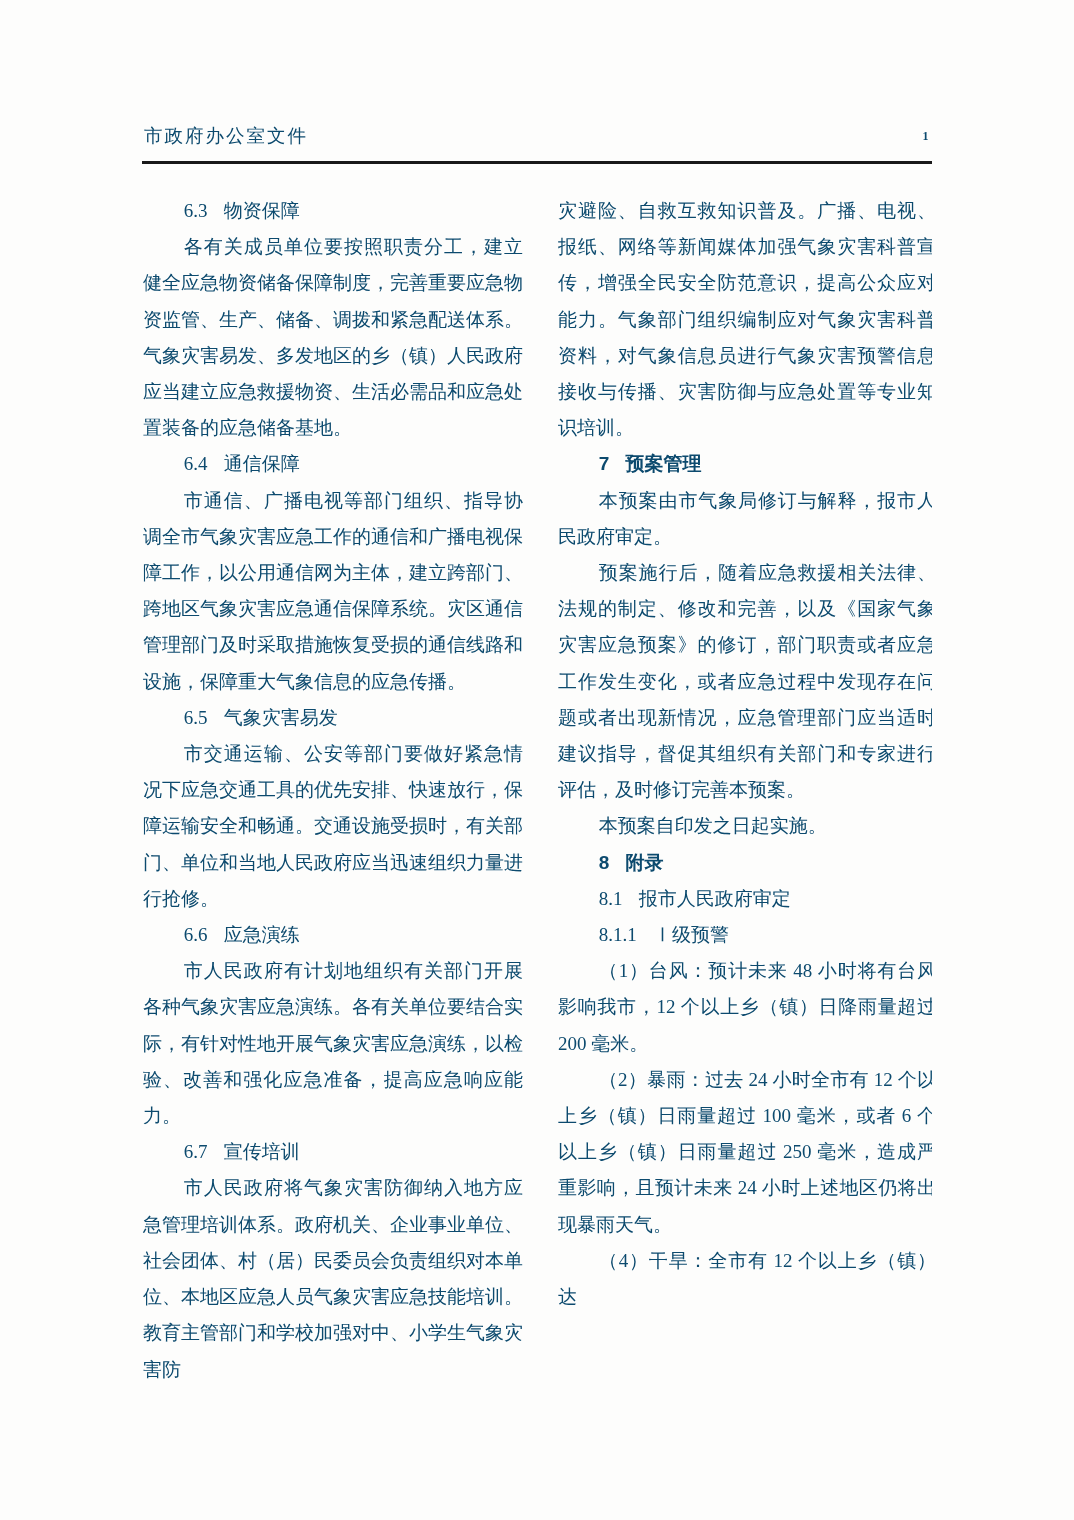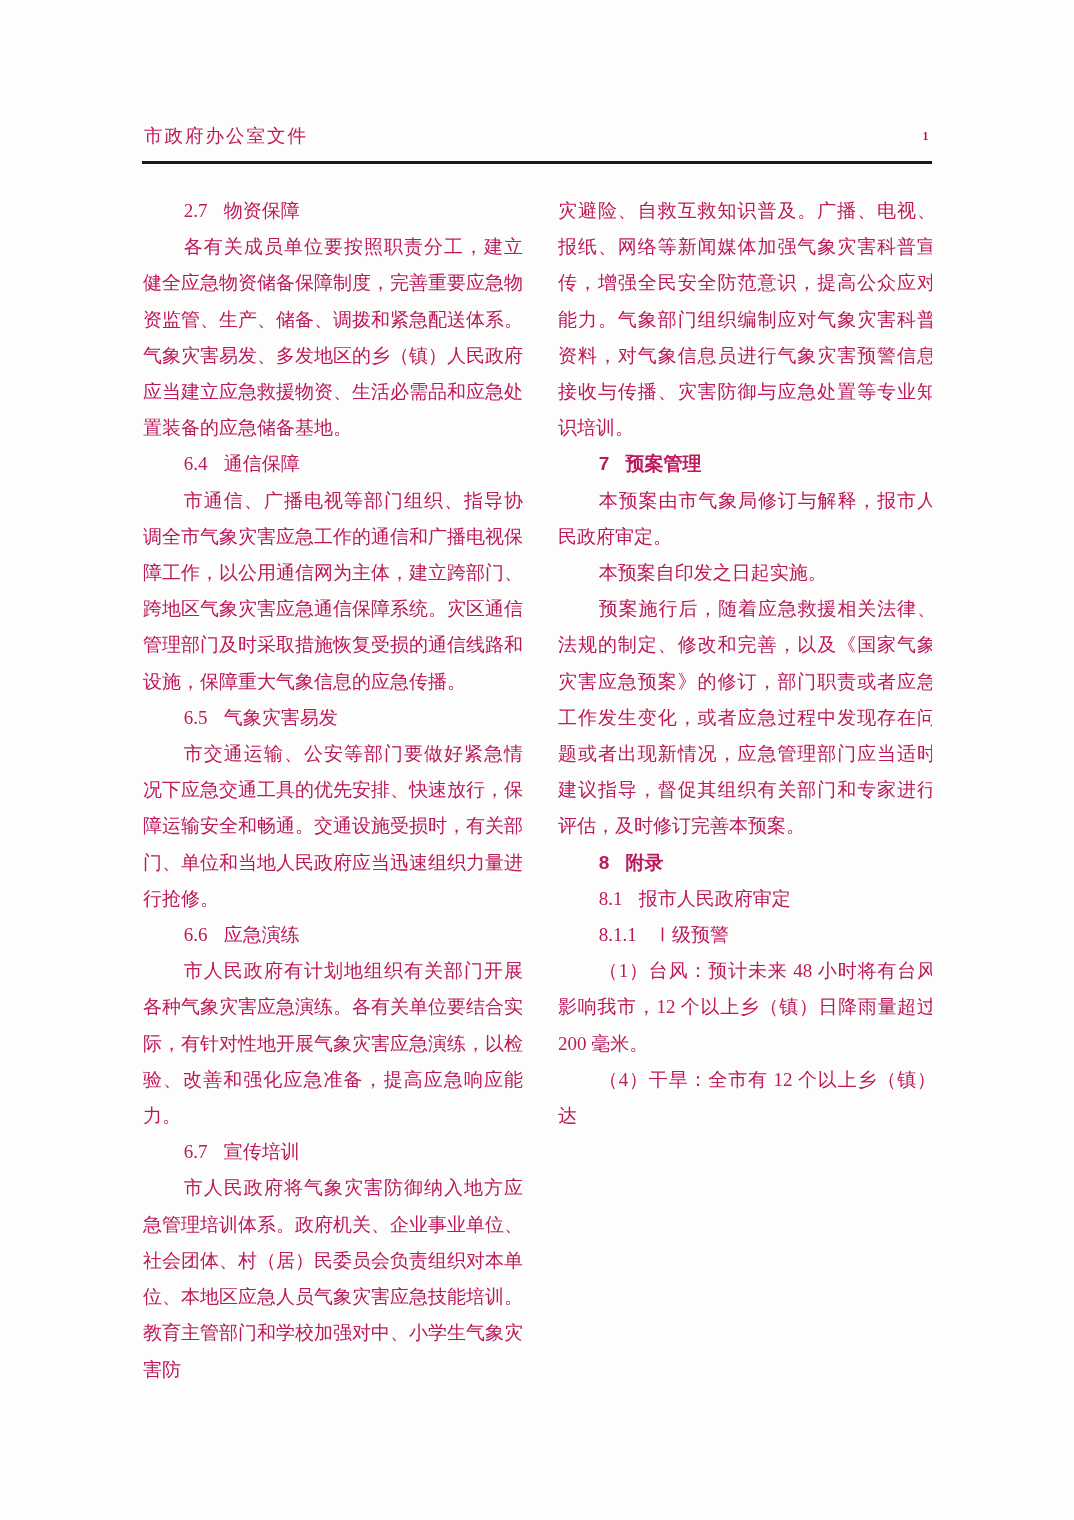--- a/index.html
+++ b/index.html
@@ -7,21 +7,21 @@
     padding: 0;
     background: #fdfdfc;
   }
   .page {
     position: relative;
     width: 932px;
     height: 1520px;
     background: #fdfdfc;
     overflow: hidden;
     font-family: "Liberation Serif", serif;
-    color: #be185d;
+    color: #0c4a6e;
   }
   .page-header {
     position: absolute;
     left: 144px;
     top: 124px;
     width: 812px;
     display: flex;
     justify-content: space-between;
     align-items: flex-end;
   }
@@ -84,38 +84,39 @@
 
   <header class="page-header">
     <span class="doc-title">市政府办公室文件</span>
     <span class="page-num">103</span>
   </header>
 
   <div class="header-rule"></div>
 
   <main class="columns">
     <section class="col col-left" id="col-left">
-        <p class="heading heading-kai"><span class="h-num">2.7</span><span class="h-title">物资保障</span></p>
+        <p class="heading heading-kai"><span class="h-num">6.3</span><span class="h-title">物资保障</span></p>
         <p class="para">各有关成员单位要按照职责分工，建立健全应急物资储备保障制度，完善重要应急物资监管、生产、储备、调拨和紧急配送体系。气象灾害易发、多发地区的乡（镇）人民政府应当建立应急救援物资、生活必需品和应急处置装备的应急储备基地。</p>
         <p class="heading heading-kai"><span class="h-num">6.4</span><span class="h-title">通信保障</span></p>
         <p class="para">市通信、广播电视等部门组织、指导协调全市气象灾害应急工作的通信和广播电视保障工作，以公用通信网为主体，建立跨部门、跨地区气象灾害应急通信保障系统。灾区通信管理部门及时采取措施恢复受损的通信线路和设施，保障重大气象信息的应急传播。</p>
         <p class="heading heading-kai"><span class="h-num">6.5</span><span class="h-title">气象灾害易发</span></p>
         <p class="para">市交通运输、公安等部门要做好紧急情况下应急交通工具的优先安排、快速放行，保障运输安全和畅通。交通设施受损时，有关部门、单位和当地人民政府应当迅速组织力量进行抢修。</p>
         <p class="heading heading-kai"><span class="h-num">6.6</span><span class="h-title">应急演练</span></p>
         <p class="para">市人民政府有计划地组织有关部门开展各种气象灾害应急演练。各有关单位要结合实际，有针对性地开展气象灾害应急演练，以检验、改善和强化应急准备，提高应急响应能力。</p>
         <p class="heading heading-kai"><span class="h-num">6.7</span><span class="h-title">宣传培训</span></p>
         <p class="para">市人民政府将气象灾害防御纳入地方应急管理培训体系。政府机关、企业事业单位、社会团体、村（居）民委员会负责组织对本单位、本地区应急人员气象灾害应急技能培训。教育主管部门和学校加强对中、小学生气象灾害防</p>
       </section>
     <section class="col col-right" id="col-right">
         <p class="para para-continue">灾避险、自救互救知识普及。广播、电视、报纸、网络等新闻媒体加强气象灾害科普宣传，增强全民安全防范意识，提高公众应对能力。气象部门组织编制应对气象灾害科普资料，对气象信息员进行气象灾害预警信息接收与传播、灾害防御与应急处置等专业知识培训。</p>
         <p class="heading heading-bold"><span class="h-num">7</span><span class="h-title">预案管理</span></p>
         <p class="para">本预案由市气象局修订与解释，报市人民政府审定。</p>
+        <p class="para">预案施行后，随着应急救援相关法律、法规的制定、修改和完善，以及《国家气象灾害应急预案》的修订，部门职责或者应急工作发生变化，或者应急过程中发现存在问题或者出现新情况，应急管理部门应当适时建议指导，督促其组织有关部门和专家进行评估，及时修订完善本预案。</p>
         <p class="para">本预案自印发之日起实施。</p>
-        <p class="para">预案施行后，随着应急救援相关法律、法规的制定、修改和完善，以及《国家气象灾害应急预案》的修订，部门职责或者应急工作发生变化，或者应急过程中发现存在问题或者出现新情况，应急管理部门应当适时建议指导，督促其组织有关部门和专家进行评估，及时修订完善本预案。</p>
         <p class="heading heading-bold"><span class="h-num">8</span><span class="h-title">附录</span></p>
         <p class="heading heading-kai"><span class="h-num">8.1</span><span class="h-title">报市人民政府审定</span></p>
         <p class="heading heading-plain"><span class="h-num">8.1.1</span><span class="h-title">Ⅰ级预警</span></p>
         <p class="para">（1）台风：预计未来 48 小时将有台风影响我市，12 个以上乡（镇）日降雨量超过 200 毫米。</p>
+        <p class="para">（2）暴雨：过去 24 小时全市有 12 个以上乡（镇）日雨量超过 100 毫米，或者 6 个以上乡（镇）日雨量超过 250 毫米，造成严重影响，且预计未来 24 小时上述地区仍将出现暴雨天气。</p>
         <p class="para">（4）干旱：全市有 12 个以上乡（镇）达</p>
       </section>
   </main>
 
 </div>
 
 </body></html>

